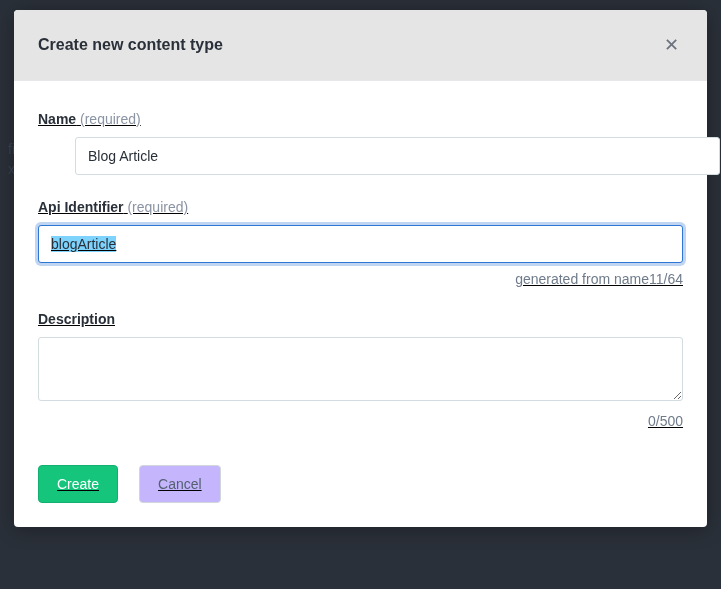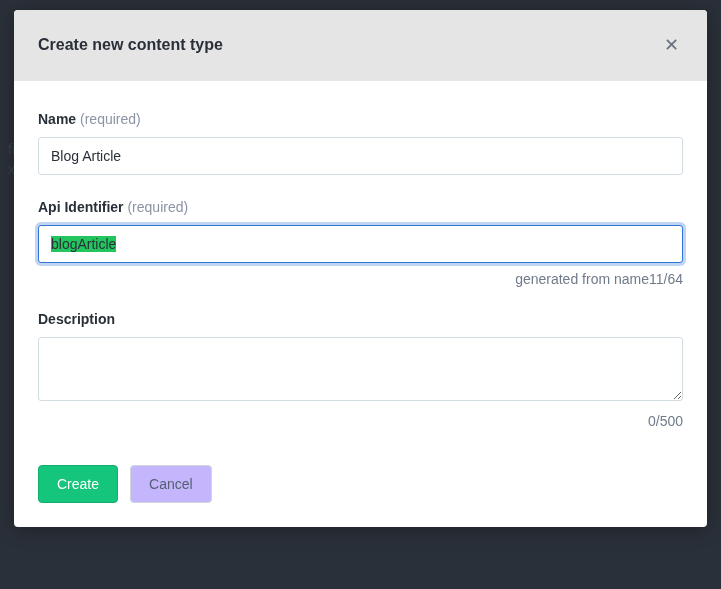--- a/index.html
+++ b/index.html
@@ -48,20 +48,21 @@
       background: none;
       border: none;
       cursor: pointer;
       color: #6b7280;
       font-size: 18px;
       line-height: 1;
       padding: 4px;
     }
     .modal-body {
       padding: 30px 24px 24px 24px;
+      text-decoration: underline;
     }
     .field-group {
       margin-bottom: 24px;
     }
     .field-label {
       display: block;
       font-size: 14px;
       font-weight: 600;
       color: #2a3039;
       margin-bottom: 10px;
@@ -71,23 +72,24 @@
       color: #8b94a3;
     }
     .text-input {
       width: 100%;
       padding: 10px 12px;
       border: 1px solid #d3dce0;
       border-radius: 3px;
       font-size: 14px;
       color: #2a3039;
       font-family: inherit;
+      margin-left: 37px;
     }
     .selected-text {
-      background: #22c55e;
+      background: #7dd3fc;
     }
     .helper-row {
       display: flex;
       justify-content: flex-end;
       margin-top: 8px;
       font-size: 14px;
       color: #6f7b8a;
     }
     .helper-row.right-only {
       justify-content: flex-end;
@@ -97,21 +99,21 @@
       height: 64px;
       padding: 10px 12px;
       border: 1px solid #d3dce0;
       border-radius: 3px;
       font-size: 14px;
       font-family: inherit;
       resize: both;
     }
     .modal-footer {
       display: flex;
-      gap: 12px;
+      gap: 21px;
       padding-top: 12px;
     }
     .btn {
       padding: 10px 18px;
       border-radius: 4px;
       font-size: 14px;
       font-weight: 500;
       cursor: pointer;
       border: 1px solid transparent;
     }

